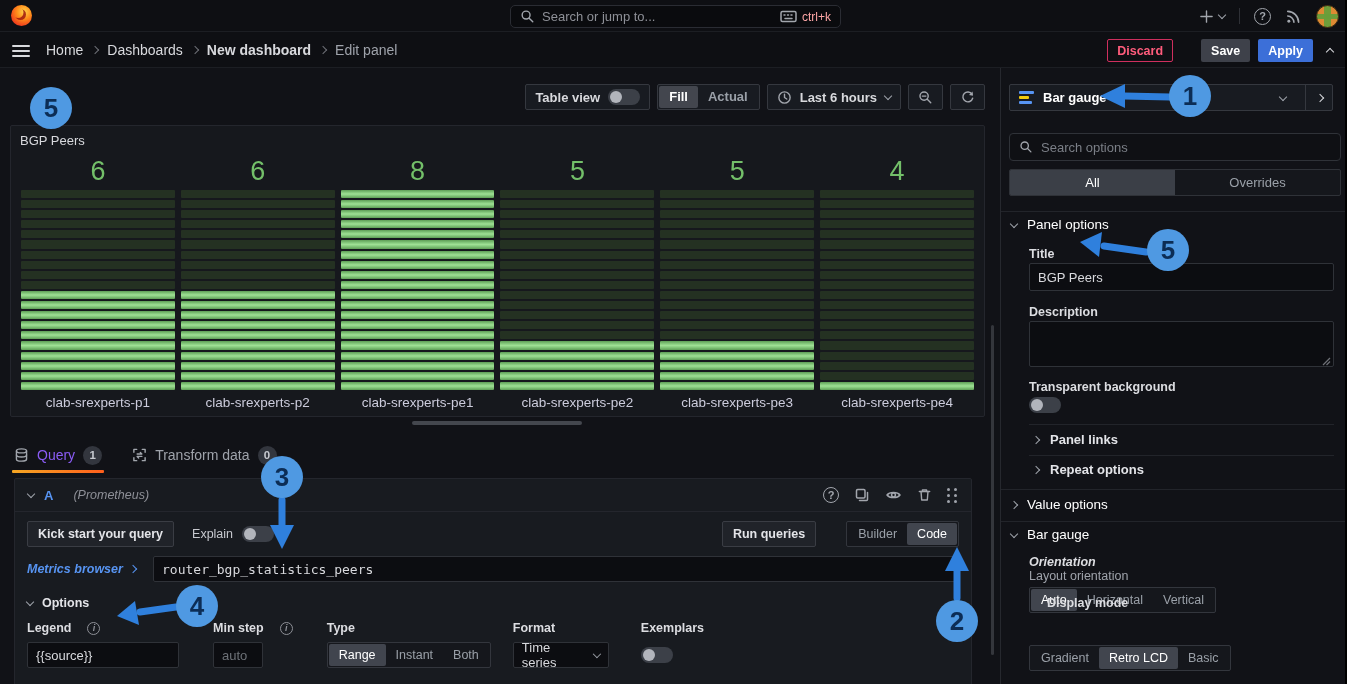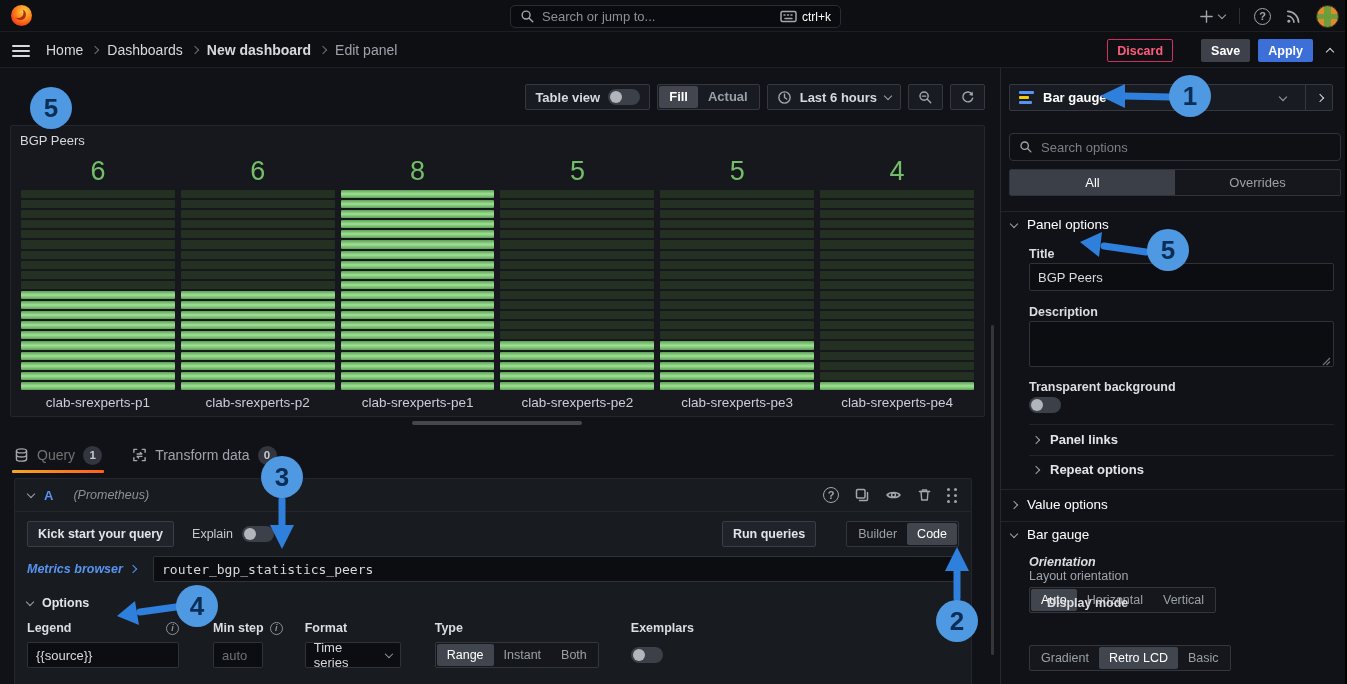--- a/index.html
+++ b/index.html
@@ -10,21 +10,21 @@
 
 .nav1 { position:absolute; left:0; top:0; width:1347px; height:32px; background:#0e0f13;
   border-bottom:1px solid #1c1e23; display:flex; align-items:center; }
 .logo { position:absolute; left:11px; top:5px; width:21px; height:21px; border-radius:50%;
   background:radial-gradient(circle at 62% 32%, #ffd24a 0%, #ff8c1a 38%, #f2441d 72%, #b8261b 100%); }
 .logo::after{ content:""; position:absolute; left:4px; top:4px; width:11px; height:11px; border-radius:50%;
   box-shadow: inset -2.5px -2px 0 rgba(160,25,15,.85); }
 .searchbox { position:absolute; left:510px; top:5px; width:331px; height:23px; background:#0a0b0e;
   border:1px solid #2a2c33; border-radius:5px; display:flex; align-items:center; padding:0 9px; gap:7px; }
 .searchbox .ph { color:#8e9097; font-size:13px; flex:1; }
-.kb { display:flex; align-items:center; gap:5px; color:#ffffff; font-size:12px; }
+.kb { display:flex; align-items:center; gap:5px; color:#fca5a5; font-size:12px; }
 .navicons { position:absolute; right:8px; top:0; height:32px; display:flex; align-items:center; gap:14px; }
 .navdiv { width:1px; height:16px; background:#2e3036; }
 .avatar { width:23px; height:23px; border-radius:50%; background:#dd8a33;
   background-image:linear-gradient(90deg, transparent 33%, rgba(104,158,58,.95) 33% 67%, transparent 67%),
     linear-gradient(0deg, transparent 36%, rgba(104,158,58,.95) 36% 64%, transparent 64%); border:1px solid #3a2a12;}
 .hq { width:17px; height:17px; border:1.5px solid #a2a6ad; border-radius:50%; color:#a2a6ad;
   font-size:11px; font-weight:700; display:flex; align-items:center; justify-content:center; }
 
 
 .nav2 { position:absolute; left:0; top:32px; width:1347px; height:36px; background:#0e0f13;
@@ -85,21 +85,21 @@
 .cell.lit { background:linear-gradient(180deg,#5e9e56 0%,#8fd386 38%,#9fdf94 50%,#8fd386 62%,#5e9e56 100%); }
 .bar-lbl { height:22px; line-height:26px; text-align:center; font-size:13.5px; color:#ccccdc;
   white-space:nowrap; overflow:hidden; }
 
 .splitter { position:absolute; left:412px; top:353px; width:170px; height:4px; border-radius:2px; background:#44474e; cursor:row-resize; }
 .vscroll { position:absolute; left:991px; top:257px; width:3px; height:330px; border-radius:2px; background:#34363c; cursor:pointer; }
 
 
 .qtabs { position:absolute; left:12px; top:372px; display:flex; gap:26px; height:30px; align-items:center; }
 .qtab { display:flex; align-items:center; gap:8px; height:30px; position:relative; cursor:pointer; padding:0 2px;}
-.qtab .t { font-size:14px; color:#737373; }
+.qtab .t { font-size:14px; color:#8b5cf6; }
 .qtab.inactive .t { color:#9fa3ab; }
 .qtab.active::after { content:""; position:absolute; left:0; right:0; bottom:-3px; height:3px;
   background:linear-gradient(90deg,#f5a623,#ff5f1c); border-radius:1px; }
 
 
 .qcard { position:absolute; left:14px; top:410px; width:958px; height:274px; background:#181b20;
   border:1px solid #24262d; border-radius:2px; }
 .qhead { height:33px; border-bottom:1px solid #24262d; display:flex; align-items:center; padding:0 13px; gap:10px; }
 .refid { color:#5794f2; font-weight:600; font-size:13px; }
 .dsrc { color:#8e9097; font-style:italic; font-size:12.5px; margin-left:10px; }
@@ -114,21 +114,21 @@
 .qtoolbar .spacer { flex:1; }
 .qrow { display:flex; align-items:center; padding:9px 12px 0 12px; gap:8px; }
 .mbrowse { color:#5794f2; font-size:12.5px; font-weight:600; display:flex; gap:7px; align-items:center;
   width:118px; flex:none; cursor:pointer;font-style:italic; }
 .mbrowse .chev { border-color:#5794f2; }
 .qinput { flex:1; font-family:"DejaVu Sans Mono",monospace; font-size:13px; letter-spacing:0; }
 .qoptions { padding:14px 12px 0 12px; }
 .opthead { display:flex; align-items:center; gap:9px; font-size:12.5px; font-weight:600; color:#e3e4e8; cursor:pointer;}
 .optrow { display:flex; gap:22px; margin-top:11px; align-items:flex-start; }
 .fgroup { display:flex; flex-direction:column; gap:7px; }
-.flabel { display:flex; align-items:center; gap:6px;justify-content:space-between; }
+.flabel { display:flex; align-items:center; gap:16px; }
 
 
 .sidebar { position:absolute; left:1000px; top:68px; width:347px; height:616px; background:#111217; border-left:1px solid #26282e; }
 .vizbox { position:absolute; left:8px; top:16px; width:324px; height:27px; background:#181b21;
   border:1px solid #35383f; border-radius:2px; display:flex; align-items:center; padding:0 9px; gap:9px; cursor:pointer;}
 .vizbars { display:flex; flex-direction:column; gap:2px; width:15px; }
 .vizbars i { height:3px; border-radius:1px; display:block; }
 .vizbars i:nth-child(1){ background:#5794f2; width:15px; }
 .vizbars i:nth-child(2){ background:#f2cc0c; width:10px; }
 .vizbars i:nth-child(3){ background:#5794f2; width:13px; }
@@ -518,34 +518,34 @@
               </span>
             <input class="inp" style="width: 152px;" value="{{source}}">
           </div>
           <div class="fgroup" style="margin-left:12px;">
             <span class="flabel">
                 <span class="lbl">Min step</span>
                 <span class="info">i</span>
               </span>
             <input class="inp" style="width: 50px;" placeholder="auto">
           </div>
-          <div class="fgroup">
-            <span class="lbl">Format</span>
-            <span class="inp" style="width:96px;display:inline-flex;align-items:center;gap:9px;cursor:pointer;">
-              <span>Time series</span>
-              <span class="chev d"></span>
-            </span>
-          </div>
           <div class="fgroup" style="margin-left:12px;">
             <span class="lbl">Type</span>
             <span class="seg" id="seg-type">
                 <span class="seg-item sel">Range</span>
                 <span class="seg-item">Instant</span>
                 <span class="seg-item">Both</span>
               </span>
+          </div>
+          <div class="fgroup">
+            <span class="lbl">Format</span>
+            <span class="inp" style="width:96px;display:inline-flex;align-items:center;gap:9px;cursor:pointer;">
+              <span>Time series</span>
+              <span class="chev d"></span>
+            </span>
           </div>
           <div class="fgroup" style="margin-left:10px;">
             <span class="lbl">Exemplars</span>
             <span class="tog" style="margin-top:5px;"></span>
           </div>
         </div>
       </div>
     </div>
   </div>
 

